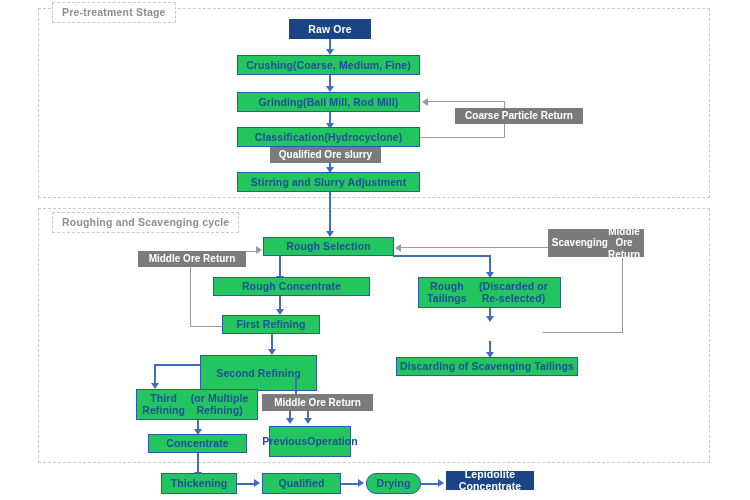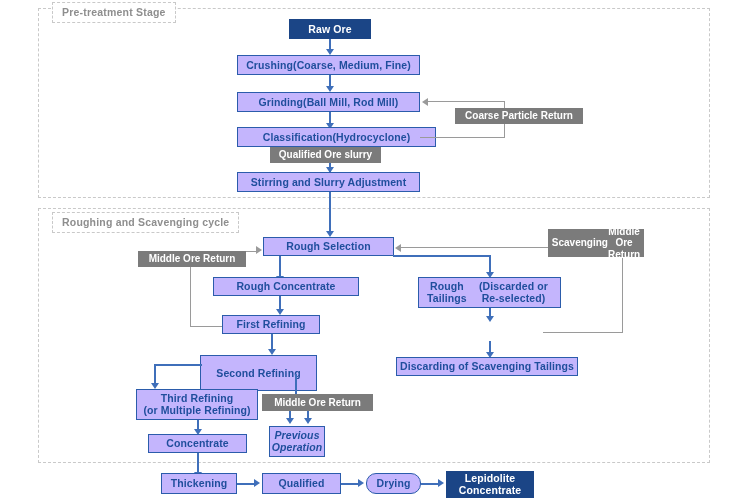--- a/index.html
+++ b/index.html
@@ -29,21 +29,21 @@
     padding:3px 9px 4px 9px;
     white-space:nowrap;
     box-sizing:border-box;
   }
 
   
   .node{
     position:absolute;
     box-sizing:border-box;
     border:1px solid #2b5cab;
-    background:#c4b5fd;
+    background:#22c55e;
     color:#1f4e9c;
     font-size:10.5px;
     font-weight:bold;
     letter-spacing:.1px;
     display:flex;
     align-items:center;
     justify-content:center;
     text-align:center;
     line-height:1.15;
     padding:0 4px;
@@ -122,21 +122,21 @@
   <div class="node" style="left:237px;top:55px;width:183px;height:20px;">Crushing(Coarse, Medium, Fine)</div>
 
   <div class="ln v" style="left:329px;top:75px;height:12px;"></div>
   <div class="arrow" style="left:325.5px;top:86px;"></div>
 
   <div class="node" style="left:237px;top:92px;width:183px;height:20px;">Grinding(Ball Mill, Rod Mill)</div>
 
   <div class="ln v" style="left:329px;top:112px;height:12px;"></div>
   <div class="arrow" style="left:325.5px;top:123px;"></div>
 
-  <div class="node" style="left:237px;top:127px;width:199px;height:20px;text-align:right;">Classification(Hydrocyclone)</div>
+  <div class="node" style="left:237px;top:127px;width:183px;height:20px;text-align:right;">Classification(Hydrocyclone)</div>
 
   <div class="ln grey h" style="left:420px;top:136.5px;width:85px;"></div>
   <div class="ln grey v" style="left:503.5px;top:101px;height:36px;"></div>
   <div class="ln grey h" style="left:428px;top:100.5px;width:76px;"></div>
   <div class="arrow left-grey" style="left:422px;top:97.5px;"></div>
   <div class="tag" style="left:455px;top:108px;width:128px;height:16px;">Coarse Particle Return</div>
 
   <div class="ln v" style="left:329px;top:147px;height:26px;"></div>
   <div class="tag" style="left:270px;top:147px;width:111px;height:16px;">Qualified Ore slurry</div>
   <div class="arrow" style="left:325.5px;top:167px;"></div>
@@ -159,21 +159,21 @@
   <div class="ln grey h" style="left:401px;top:246.5px;width:221px;"></div>
   <div class="arrow left-grey" style="left:395px;top:243.5px;"></div>
   <div class="tag two-line" style="left:548px;top:229px;width:96px;height:28px;">
     <span>Scavenging</span>
       <br>
     <span>Middle Ore Return</span>
   </div>
 
   <div class="ln v" style="left:279px;top:256px;height:22px;"></div>
   <div class="arrow" style="left:275.5px;top:276px;"></div>
-  <div class="node" style="left:213px;top:277px;width:146px;height:19px;">Rough Concentrate</div>
+  <div class="node" style="left:213px;top:277px;width:157px;height:19px;">Rough Concentrate</div>
 
   <div class="ln h" style="left:394px;top:245px;width:0px;"></div>
   <div class="ln v" style="left:489px;top:256px;height:18px;"></div>
   <div class="ln h" style="left:393px;top:255px;width:98px;"></div>
   <div class="arrow" style="left:485.5px;top:272px;"></div>
 
   <div class="node two-line" style="left:418px;top:277px;width:143px;height:31px;flex-direction:row;">
     <span>Rough Tailings</span>
     <span>(Discarded or Re-selected)</span>
   </div>
@@ -195,35 +195,35 @@
   <div class="ln v" style="left:271px;top:334px;height:16px;"></div>
   <div class="arrow" style="left:267.5px;top:349px;"></div>
 
   <div class="node" style="left:200px;top:355px;width:117px;height:36px;">Second Refining</div>
 
   <div class="ln v" style="left:228px;top:364px;height:0px;"></div>
   <div class="ln h" style="left:154px;top:364px;width:48px;"></div>
   <div class="ln v" style="left:154px;top:364px;height:20px;"></div>
   <div class="arrow" style="left:150.5px;top:383px;"></div>
 
-  <div class="node two-line" style="left:136px;top:389px;width:122px;height:31px;flex-direction:column;">
+  <div class="node two-line" style="left:136px;top:389px;width:122px;height:31px;flex-direction:row;">
     <span>Third Refining</span>
     <span>(or Multiple Refining)</span>
   </div>
 
   <div class="ln v" style="left:295px;top:374px;height:23px;"></div>
 
   <div class="tag" style="left:262px;top:394px;width:111px;height:17px;">Middle Ore Return</div>
 
   <div class="ln v" style="left:289px;top:411px;height:9px;"></div>
   <div class="arrow" style="left:285.5px;top:418px;"></div>
   <div class="ln v" style="left:307px;top:411px;height:9px;"></div>
   <div class="arrow" style="left:303.5px;top:418px;"></div>
 
-  <div class="node two-line" style="left:269px;top:426px;width:56px;height:31px;flex-direction:column;font-style:italic;">
+  <div class="node two-line" style="left:269px;top:426px;width:82px;height:31px;flex-direction:row;">
     <span>Previous</span>
     <span>Operation</span>
   </div>
 
   <div class="ln v" style="left:197px;top:420px;height:11px;"></div>
   <div class="arrow" style="left:193.5px;top:429px;"></div>
 
   <div class="node" style="left:148px;top:434px;width:99px;height:19px;">Concentrate</div>
 
   <div class="ln v" style="left:197px;top:453px;height:22px;"></div>
@@ -237,18 +237,18 @@
   <div class="node" style="left:262px;top:473px;width:79px;height:21px;">Qualified</div>
 
   <div class="ln h" style="left:341px;top:482.5px;width:18px;"></div>
   <div class="arrow right" style="left:358px;top:479px;"></div>
 
   <div class="node" style="left:366px;top:473px;width:55px;height:21px;border-radius:10px;">Drying</div>
 
   <div class="ln h" style="left:421px;top:482.5px;width:18px;"></div>
   <div class="arrow right" style="left:438px;top:479px;"></div>
 
-  <div class="node filled two-line" style="left:446px;top:471px;width:88px;height:27px;flex-direction:column;">
+  <div class="node filled two-line" style="left:446px;top:471px;width:88px;height:19px;flex-direction:column;">
     <span>Lepidolite</span>
     <span>Concentrate</span>
   </div>
 
 </div>
 
 </body></html>

